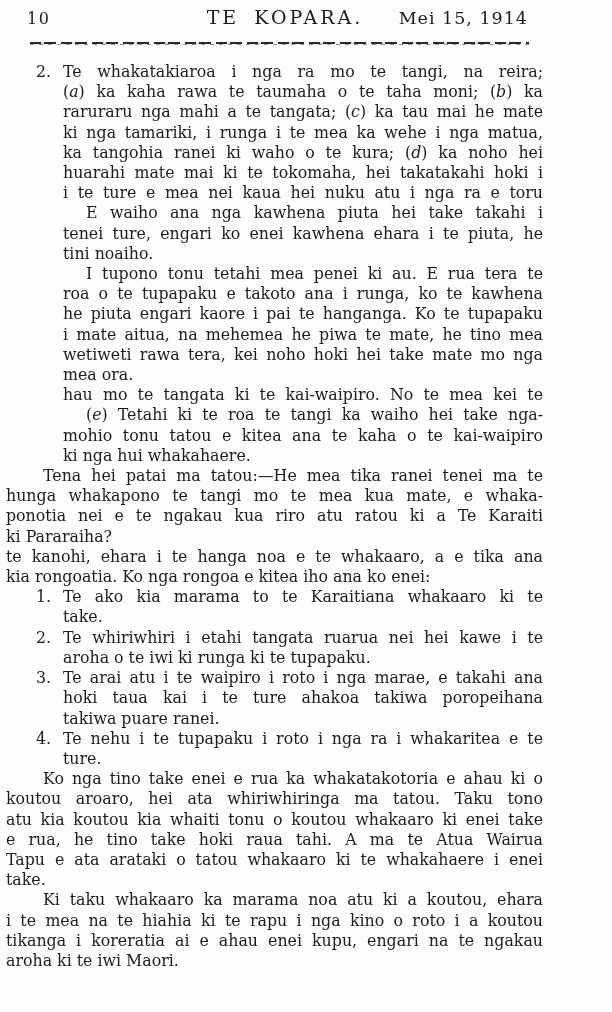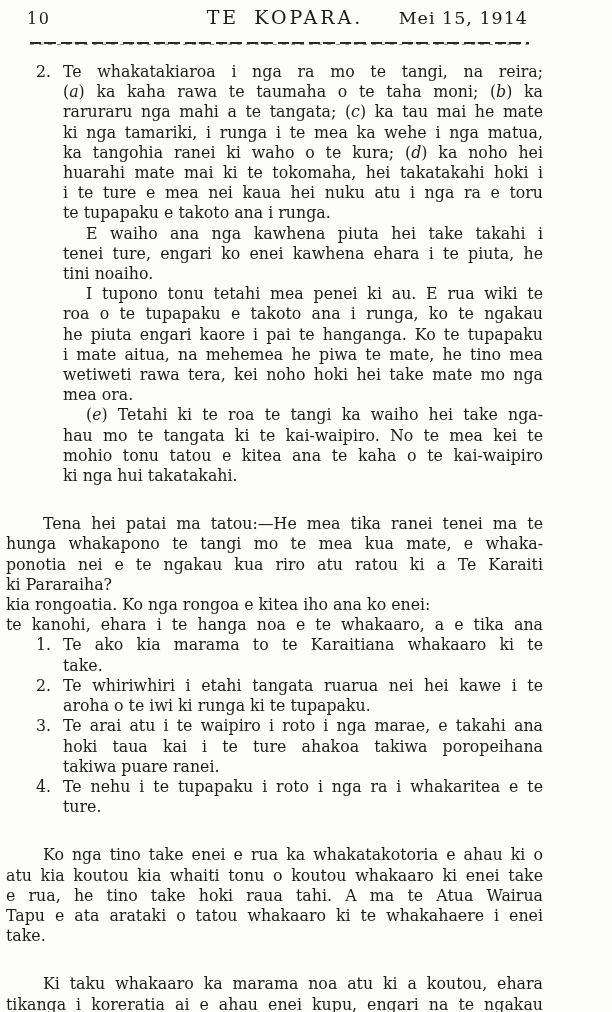--- a/index.html
+++ b/index.html
@@ -58,21 +58,21 @@
   .block{margin:0;}
   .ln{
     text-align:justify;
     text-align-last:justify;
     min-height:20.2px;
   }
   .ln.last{
     text-align-last:left;
   }
   
-  .paragraph .ln.fl{padding-left:37px;margin-top:28px;}
+  .paragraph .ln.fl{padding-left:37px;}
   
   .list-item,.sub-paragraph{margin-left:57px;}
   .sub-paragraph .ln.fl{padding-left:23px;}
   .list-item .ln.first{position:relative;}
   .marker{
     position:absolute;
     left:-27px;top:0;
     text-align:left;
   }
   i{font-style:italic;}
@@ -89,74 +89,75 @@
   <div class="header-rule"></div>
   <div class="body">
       <div class="block list-item">
         <div class="ln first">Te whakatakiaroa i nga ra mo te tangi, na reira;<span class="marker">2.</span></div>
         <div class="ln">(<i>a</i>) ka kaha rawa te taumaha o te taha moni; (<i>b</i>) ka</div>
         <div class="ln">raruraru nga mahi a te tangata; (<i>c</i>) ka tau mai he mate</div>
         <div class="ln">ki nga tamariki, i runga i te mea ka wehe i nga matua,</div>
         <div class="ln">ka tangohia ranei ki waho o te kura; (<i>d</i>) ka noho hei</div>
         <div class="ln">huarahi mate mai ki te tokomaha, hei takatakahi hoki i</div>
         <div class="ln">i te ture e mea nei kaua hei nuku atu i nga ra e toru</div>
-        <div class="ln last">te tupapaku e takoto ana i runga.</div>
       </div>
       <div class="block sub-paragraph">
         <div class="ln first fl">E waiho ana nga kawhena piuta hei take takahi i</div>
         <div class="ln">tenei ture, engari ko enei kawhena ehara i te piuta, he</div>
         <div class="ln last">tini noaiho.</div>
       </div>
       <div class="block sub-paragraph">
-        <div class="ln first fl">I tupono tonu tetahi mea penei ki au.  E rua wiki te</div>
-        <div class="ln">roa o te tupapaku e takoto ana i runga, ko te ngakau</div>
+        <div class="ln first fl">I tupono tonu tetahi mea penei ki au.  E rua tera te</div>
+        <div class="ln">roa o te tupapaku e takoto ana i runga, ko te kawhena</div>
         <div class="ln">he piuta engari kaore i pai te hanganga.  Ko te tupapaku</div>
         <div class="ln">i mate aitua, na mehemea he piwa te mate, he tino mea</div>
         <div class="ln">wetiweti rawa tera, kei noho hoki hei take mate mo nga</div>
         <div class="ln last">mea ora.</div>
       </div>
       <div class="block sub-paragraph">
+        <div class="ln">hau mo te tangata ki te kai-waipiro.  No te mea kei te</div>
         <div class="ln first fl">(<i>e</i>) Tetahi ki te roa te tangi ka waiho hei take nga-</div>
-        <div class="ln">hau mo te tangata ki te kai-waipiro.  No te mea kei te</div>
         <div class="ln">mohio tonu tatou e kitea ana te kaha o te kai-waipiro</div>
-        <div class="ln last">ki nga hui takatakahi.</div>
+        <div class="ln last">ki nga hui whakahaere.</div>
       </div>
       <div class="block paragraph">
         <div class="ln first fl">Tena hei patai ma tatou:—He mea tika ranei tenei ma te</div>
         <div class="ln">hunga whakapono te tangi mo te mea kua mate, e whaka-</div>
         <div class="ln">ponotia nei e te ngakau kua riro atu ratou ki a Te Karaiti</div>
         <div class="ln last">ki Pararaiha?</div>
       </div>
       <div class="block paragraph">
+        <div class="ln">te kanohi, ehara i te hanga noa e te whakaaro, a e tika ana</div>
         <div class="ln last">kia rongoatia.  Ko nga rongoa e kitea iho ana ko enei:</div>
-        <div class="ln">te kanohi, ehara i te hanga noa e te whakaaro, a e tika ana</div>
       </div>
       <div class="block list-item">
         <div class="ln first">Te ako kia marama to te Karaitiana whakaaro ki te<span class="marker">1.</span></div>
         <div class="ln last">take.</div>
       </div>
       <div class="block list-item">
         <div class="ln first">Te whiriwhiri i etahi tangata ruarua nei hei kawe i te<span class="marker">2.</span></div>
         <div class="ln last">aroha o te iwi ki runga ki te tupapaku.</div>
       </div>
       <div class="block list-item">
         <div class="ln first">Te arai atu i te waipiro i roto i nga marae, e takahi ana<span class="marker">3.</span></div>
         <div class="ln">hoki taua kai i te ture ahakoa takiwa poropeihana</div>
         <div class="ln last">takiwa puare ranei.</div>
       </div>
       <div class="block list-item">
         <div class="ln first">Te nehu i te tupapaku i roto i nga ra i whakaritea e te<span class="marker">4.</span></div>
         <div class="ln last">ture.</div>
       </div>
       <div class="block paragraph">
         <div class="ln first fl">Ko nga tino take enei e rua ka whakatakotoria e ahau ki o</div>
+        <div class="ln">koutou aroaro, hei ata whiriwhiringa ma tatou.  Taku tono</div>
         <div class="ln">atu kia koutou kia whaiti tonu o koutou whakaaro ki enei take</div>
         <div class="ln">e rua, he tino take hoki raua tahi.  A ma te Atua Wairua</div>
         <div class="ln">Tapu e ata arataki o tatou whakaaro ki te whakahaere i enei</div>
         <div class="ln last">take.</div>
       </div>
       <div class="block paragraph">
         <div class="ln first fl">Ki taku whakaaro ka marama noa atu ki a koutou, ehara</div>
+        <div class="ln">i te mea na te hiahia ki te rapu i nga kino o roto i a koutou</div>
         <div class="ln">tikanga i koreratia ai e ahau enei kupu, engari na te ngakau</div>
         <div class="ln last">aroha ki te iwi Maori.</div>
       </div>
     </div>
 </div>
 
 </body></html>

